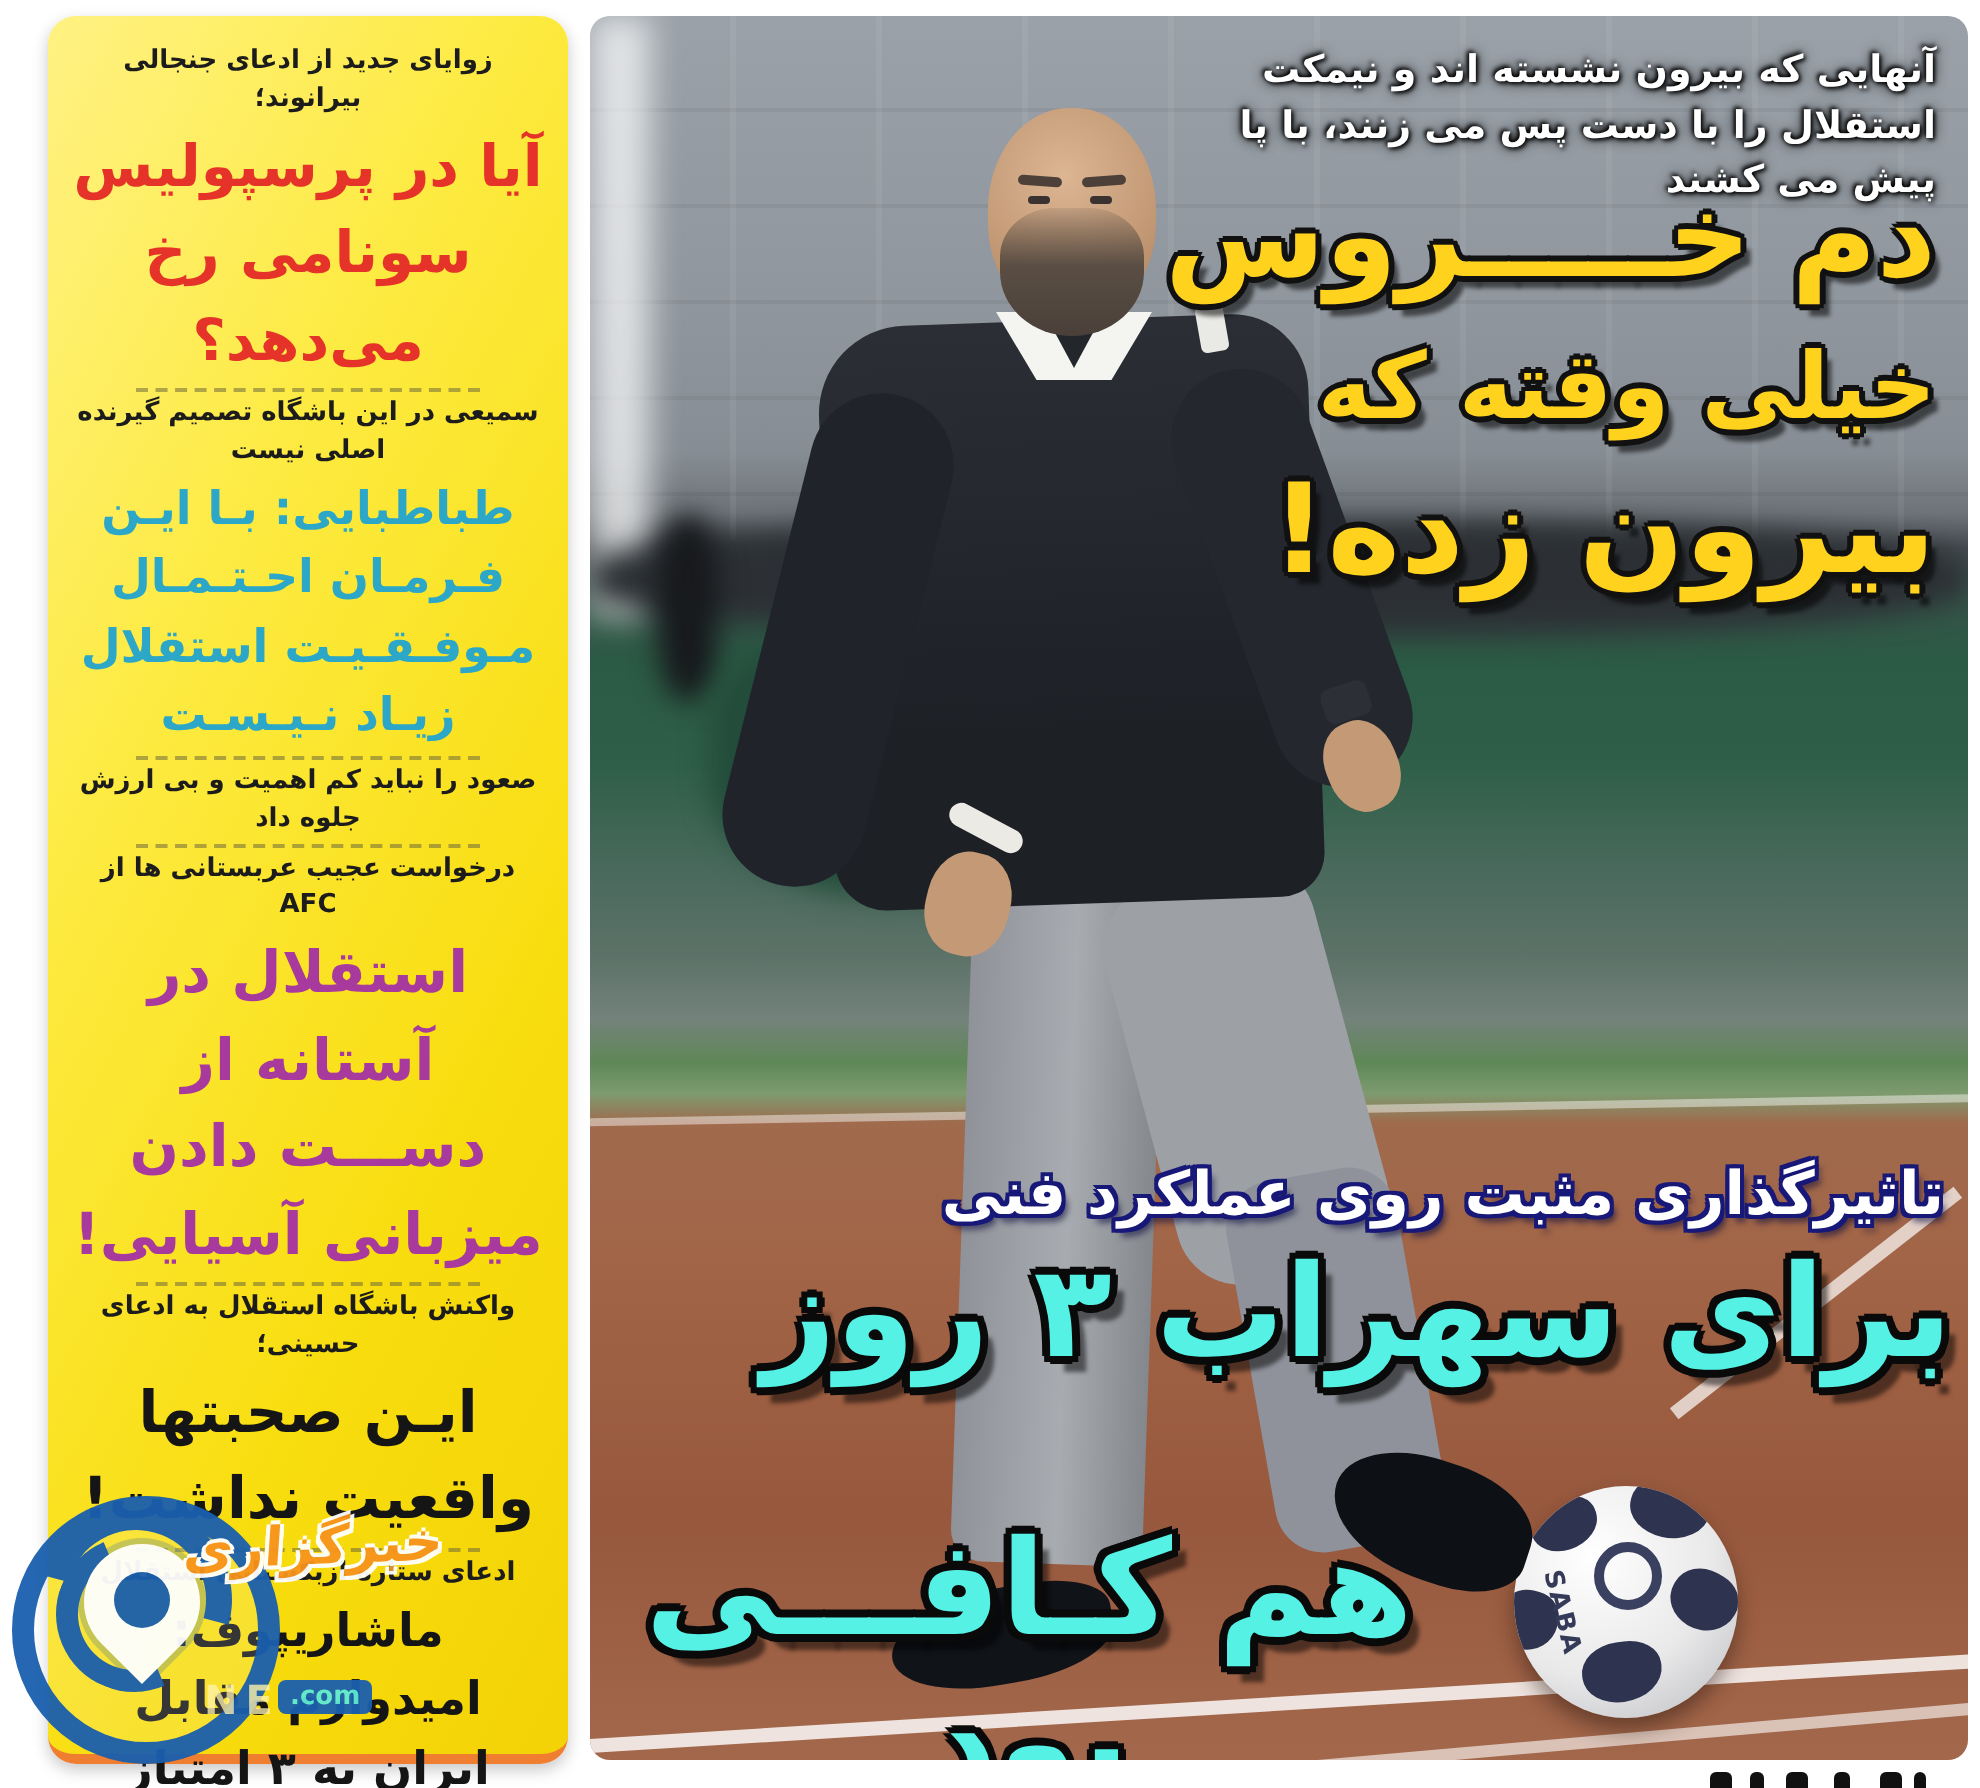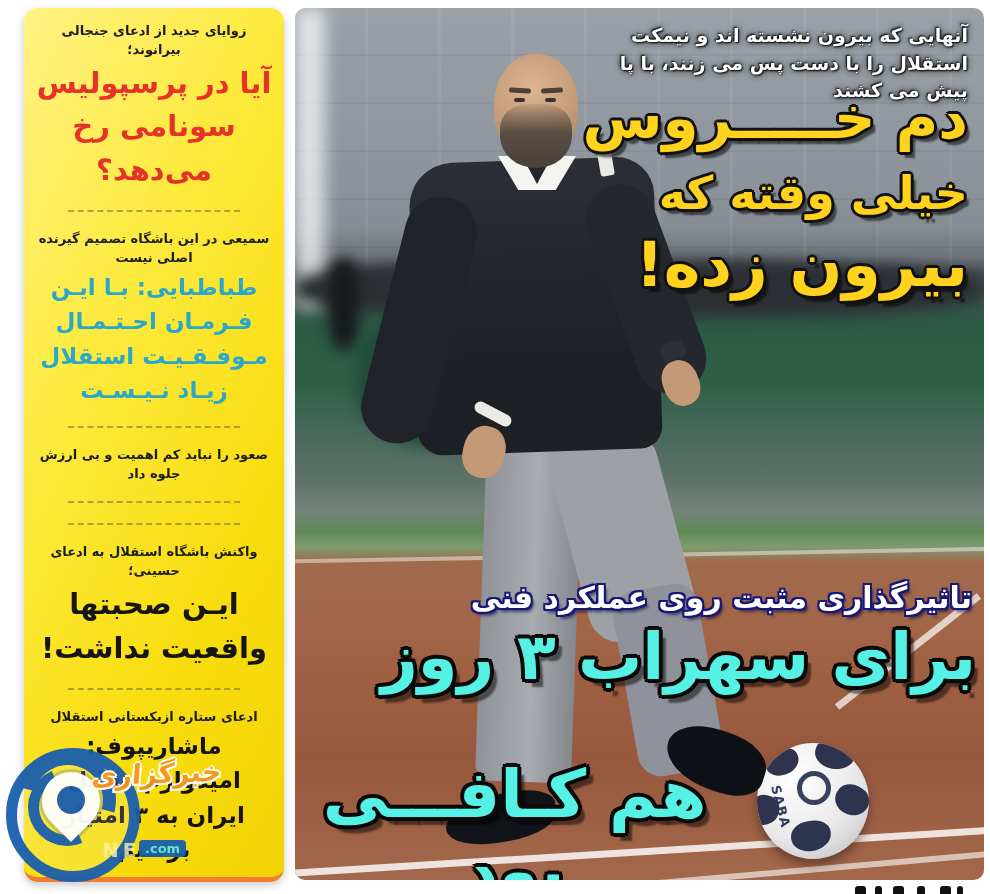--- a/index.html
+++ b/index.html
@@ -136,20 +136,24 @@
       <div class="kicker">سمیعی در این باشگاه تصمیم گیرنده اصلی نیست</div>
       <h2 class="hl" style="color: rgb(45, 167, 199);">طباطبایی: بـا ایـن فـرمـان احـتـمـال مـوفـقـیـت استقلال زیـاد نـیـسـت</h2>
     </section>
     <div class="dash"></div>
 
     <section>
       <div class="kicker">صعود را نباید کم اهمیت و بی ارزش جلوه داد</div>
     </section>
     <div class="dash"></div>
 
+    <section>
+      <div class="kicker">درخواست عجیب عربستانی ها از AFC</div>
+      <h2 class="hl h-lg" style="color: rgb(168, 58, 158);">استقلال در آستانه از دســـت دادن میزبانی آسیایی!</h2>
+    </section>
     <div class="dash"></div>
 
     <section>
       <div class="kicker">واکنش باشگاه استقلال به ادعای حسینی؛</div>
       <h2 class="hl h-lg" style="color: rgb(21, 21, 21);">ایـن صحبتها واقعیت نداشت!</h2>
     </section>
     <div class="dash"></div>
 
     <section>
       <div class="kicker">ادعای ستاره ازبکستانی استقلال</div>

